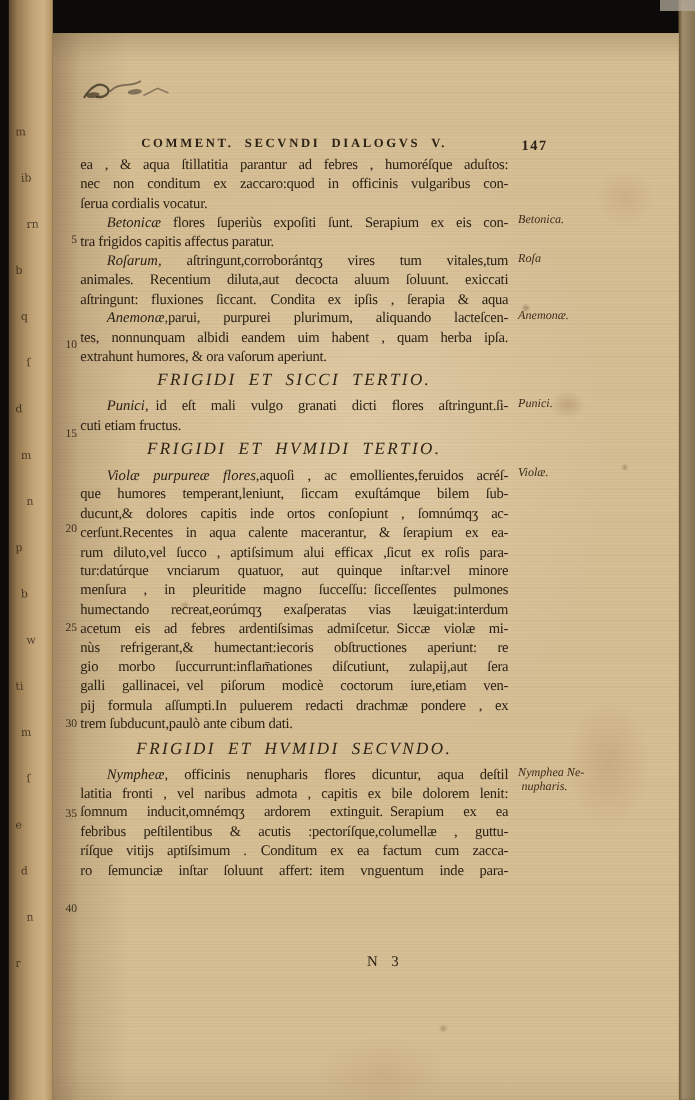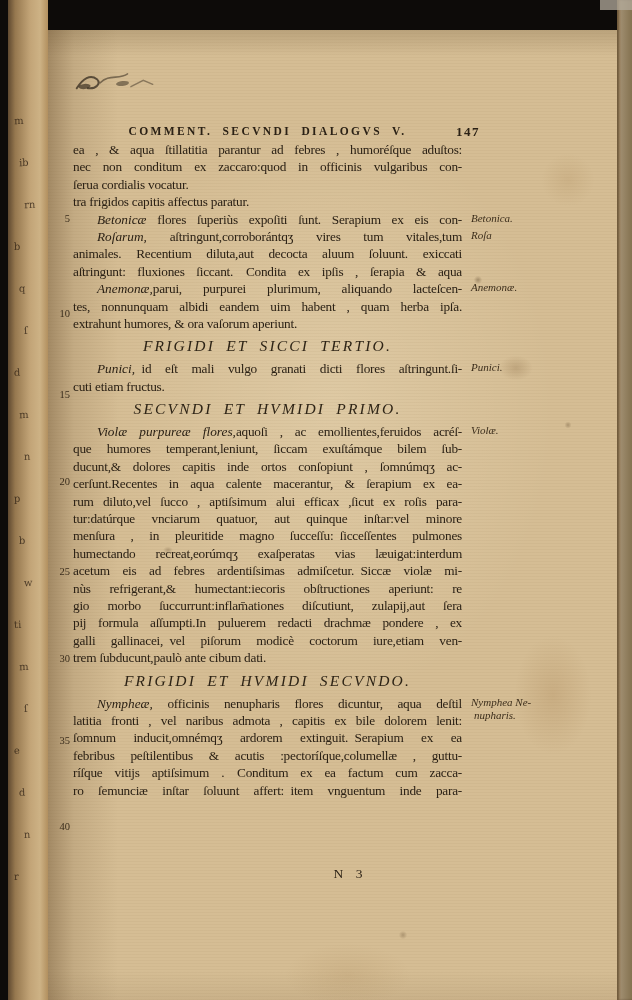--- a/index.html
+++ b/index.html
@@ -62,21 +62,21 @@
   }
 
   
   .running-head{
     position:absolute;left:25px;top:95px;width:389px;
     text-align:center;font-size:11.5px;font-weight:bold;
     letter-spacing:2.4px;word-spacing:5px;color:#2b2115;
   }
   .page-number{
     position:absolute;left:408px;top:94px;width:60px;
-    font-size:13px;letter-spacing:1.5px;font-weight:bold;text-align:left;
+    font-size:13px;letter-spacing:1.5px;font-weight:bold;text-align:center;
   }
 
   
   .text-col{position:absolute;left:25px;top:111px;width:389px;}
   .row{position:relative;}
   .row.b{
     height:17.4px;line-height:17.4px;font-size:13.3px;letter-spacing:-0.25px;
     text-align:justify;overflow:visible;
   }
   .row.b.just{text-align-last:justify;}
@@ -147,55 +147,55 @@
 
     <div class="running-head">
       <span>COMMENT. SECVNDI DIALOGVS V.</span>
     </div>
     <div class="page-number">147</div>
 
     <div class="text-col" id="text-col">
         <div class="row b just"><span>ea , &amp; aqua ſtillatitia parantur ad febres , humoréſque aduſtos:</span></div>
         <div class="row b just"><span>nec non conditum ex zaccaro:quod in officinis vulgaribus con-</span></div>
         <div class="row b"><span>ſerua cordialis vocatur.</span></div>
-        <div class="row b"><span>tra frigidos capitis affectus paratur.</span></div>
         <div class="row b just ind"><i>Betonicæ</i><span> flores ſuperiùs expoſiti ſunt. Serapium ex eis con-</span><div class="mnote">
             <div>Betonica.</div>
           </div></div>
+        <div class="row b"><span>tra frigidos capitis affectus paratur.</span></div>
         <div class="row b just ind"><i>Roſarum,</i><span> aſtringunt,corroborántqʒ vires tum vitales,tum</span><div class="mnote">
             <div>Roſa</div>
           </div></div>
         <div class="row b just"><span>animales. Recentium diluta,aut decocta aluum ſoluunt. exiccati</span></div>
         <div class="row b just"><span>aſtringunt: fluxiones ſiccant.  Condita ex ipſis , ſerapia &amp; aqua</span></div>
         <div class="row b just ind"><i>Anemonæ,</i><span>parui, purpurei plurimum, aliquando lacteſcen-</span><div class="mnote">
             <div>Anemonæ.</div>
           </div></div>
         <div class="row b just"><span>tes, nonnunquam albidi eandem uim habent , quam herba ipſa.</span></div>
         <div class="row b"><span>extrahunt humores, &amp; ora vaſorum aperiunt.</span></div>
         <div class="row h"><span>FRIGIDI ET SICCI TERTIO.</span></div>
         <div class="row b just ind"><i>Punici,</i><span> id eſt mali vulgo granati dicti flores aſtringunt.ſi-</span><div class="mnote">
             <div>Punici.</div>
           </div></div>
         <div class="row b"><span>cuti etiam fructus.</span></div>
-        <div class="row h"><span>SECVNDI ET HVMIDI PRIMO.</span></div>
+        <div class="row h"><span>FRIGIDI ET HVMIDI TERTIO.</span></div>
         <div class="row b just ind"><i>Violæ purpureæ flores,</i><span>aquoſi , ac emollientes,feruidos acréſ-</span><div class="mnote">
             <div>Violæ.</div>
           </div></div>
         <div class="row b just"><span>que humores temperant,leniunt, ſiccam exuſtámque bilem ſub-</span></div>
         <div class="row b just"><span>ducunt,&amp; dolores capitis inde ortos conſopiunt , ſomnúmqʒ ac-</span></div>
         <div class="row b just"><span>cerſunt.Recentes in aqua calente macerantur, &amp; ſerapium ex ea-</span></div>
         <div class="row b just"><span>rum diluto,vel ſucco , aptiſsimum alui efficax ,ſicut ex roſis para-</span></div>
         <div class="row b just"><span>tur:datúrque vnciarum quatuor, aut quinque inſtar:vel minore</span></div>
         <div class="row b just"><span>menſura , in pleuritide magno ſucceſſu: ſicceſſentes pulmones</span></div>
         <div class="row b just"><span>humectando recreat,eorúmqʒ exaſperatas vias læuigat:interdum</span></div>
         <div class="row b just"><span>acetum eis ad febres ardentiſsimas admiſcetur. Siccæ violæ mi-</span></div>
         <div class="row b just"><span>nùs refrigerant,&amp; humectant:iecoris obſtructiones aperiunt: re</span></div>
         <div class="row b just"><span>gio morbo ſuccurrunt:inflam̄ationes diſcutiunt, zulapij,aut ſera</span></div>
+        <div class="row b just"><span>galli gallinacei, vel piſorum modicè coctorum iure,etiam ven-</span></div>
         <div class="row b just"><span>pij formula aſſumpti.In puluerem redacti drachmæ pondere , ex</span></div>
-        <div class="row b just"><span>galli gallinacei, vel piſorum modicè coctorum iure,etiam ven-</span></div>
         <div class="row b"><span>trem ſubducunt,paulò ante cibum dati.</span></div>
         <div class="row h"><span>FRIGIDI ET HVMIDI SECVNDO.</span></div>
         <div class="row b just ind"><i>Nympheæ,</i><span> officinis nenupharis flores dicuntur, aqua deſtil</span><div class="mnote">
             <div>Nymphea Ne-</div>
             <div class="mn2">nupharis.</div>
           </div></div>
         <div class="row b just"><span>latitia fronti , vel naribus admota , capitis ex bile dolorem lenit:</span></div>
         <div class="row b just"><span>ſomnum inducit,omnémqʒ ardorem extinguit. Serapium ex ea</span></div>
         <div class="row b just"><span>febribus peſtilentibus &amp; acutis :pectoríſque,columellæ , guttu-</span></div>
         <div class="row b just"><span>ríſque vitijs aptiſsimum .  Conditum ex ea factum cum zacca-</span></div>

